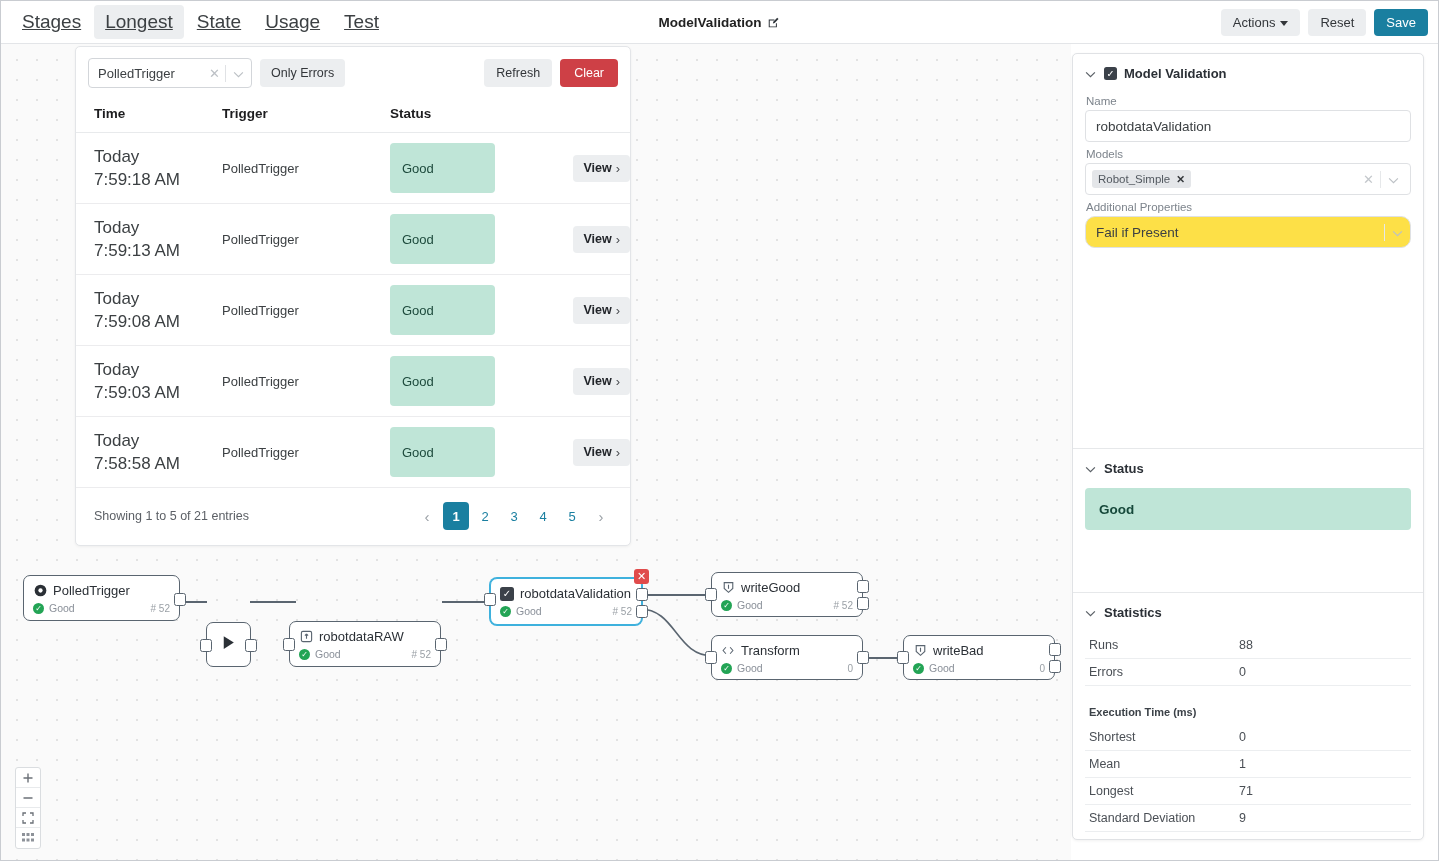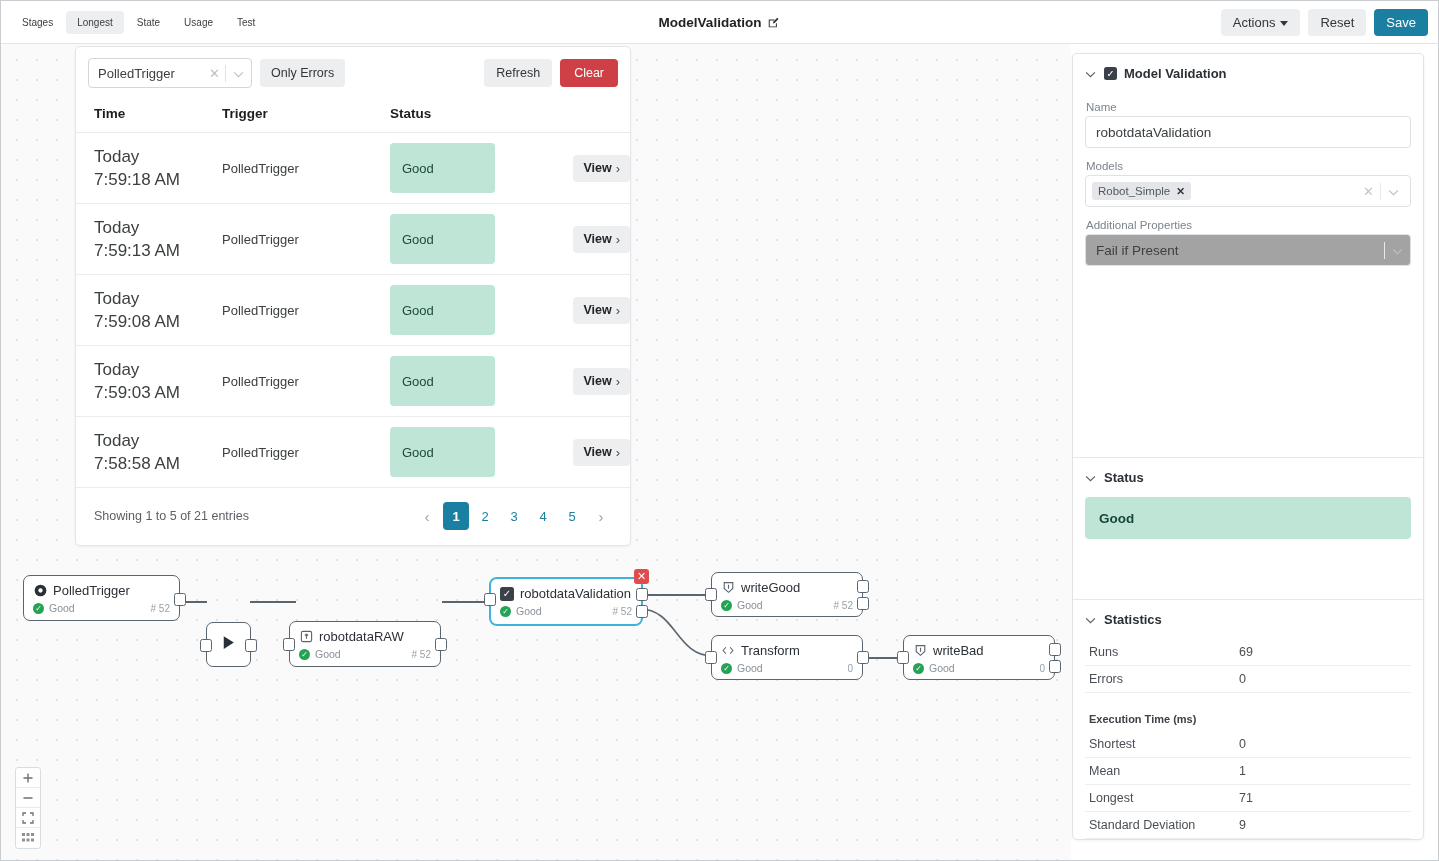--- a/index.html
+++ b/index.html
@@ -19,22 +19,22 @@
 
   
   .topbar {
     position: absolute; left: 0; top: 0; width: 1437px; height: 43px;
     background: #fff;
     border-bottom: 1px solid #e3e5e8;
     display: flex; align-items: center;
   }
   .nav-tabs { display: flex; align-items: center; margin-left: 10px; gap: 2px; }
   .nav-tab {
-    font-size: 10px; color: #3c4043; padding: 6px 11px;
-    border-radius: 4px; cursor: pointer; white-space: nowrap;
+    font-size: 19px; color: #3c4043; padding: 6px 11px;
+    border-radius: 4px; cursor: pointer; white-space: nowrap; text-decoration: underline;
   }
   .nav-tab.active { background: #eceef0; }
   .doc-title-wrap {
     position: absolute; left: 50%; transform: translateX(-50%);
     display: flex; align-items: center; gap: 6px;
   }
   .doc-title { font-size: 13.5px; font-weight: bold; color: #222; }
   .edit-icon { display: inline-flex; color: #333; }
   .topbar-right {
     position: absolute; right: 10px; display: flex; align-items: center; gap: 8px;
@@ -189,44 +189,44 @@
     display: flex; align-items: center; gap: 7px; padding: 12px 14px 8px 12px;
   }
   .chev { color: #5a6066; font-size: 11px; width: 12px; display: inline-block; }
   .sec-title { font-size: 13px; font-weight: bold; color: #2b3036; }
   .chk-sq {
     width: 13px; height: 13px; background: #3b4149; border-radius: 2.5px;
     display: inline-flex; align-items: center; justify-content: center;
     color: #fff; font-size: 9.5px;
   }
   .sec-body { padding: 0 12px 10px 12px; }
-  .fld-label { font-size: 11.5px; color: #7d848c; margin: 12px 0 3px 1px; }
+  .fld-label { font-size: 11.5px; color: #7d848c; margin: 6px 0 3px 1px; }
   .fld-input {
     height: 32px; border: 1px solid #dfe1e4; border-radius: 4px;
     display: flex; align-items: center; padding: 0 10px;
     font-size: 13.5px; color: #3c4043; background: #fff;
   }
   .multi {
     min-height: 32px; border: 1px solid #dfe1e4; border-radius: 4px;
     display: flex; align-items: center; padding: 0 4px 0 6px; background: #fff;
   }
   .chip {
     background: #e4e6e9; color: #52585f; font-size: 11.5px;
     border-radius: 3px; padding: 3px 6px; display: inline-flex;
     align-items: center; gap: 6px;
   }
   .chip-x { color: #33363a; font-size: 10.5px; font-weight: bold; cursor: pointer; }
   .mspacer { flex: 1; }
   .m-x { color: #c3c7cb; font-size: 13px; padding: 0 6px; cursor: pointer; }
   .m-div { width: 1px; height: 17px; background: #e6e8ea; }
   .m-car { padding: 0 7px; cursor: pointer; }
   .sel-ctl {
-    height: 32px; border: 1px solid #dfe1e4; border-radius: 4px;
+    height: 32px; border: 1px solid #dfe1e4; border-radius: 10px;
     display: flex; align-items: center; padding: 0 0 0 10px;
-    font-size: 13.5px; color: #3c4043; background: #a3a3a3;
+    font-size: 13.5px; color: #3c4043; background: #fde047;
   }
   .sec-div { height: 1px; background: #e6e8ea; margin: 0; }
   .status-box {
     background: #bfe5d7; color: #16483a; font-size: 13.5px; font-weight: bold;
     border-radius: 4px; height: 42px; display: flex; align-items: center;
     padding-left: 14px; margin: 4px 0 2px 0;
   }
   table.stats { width: 100%; border-collapse: collapse; margin-top: 2px; }
   table.stats td {
     font-size: 12.5px; color: #4a4f55; padding: 6px 2px 6px 4px;
@@ -630,21 +630,21 @@
           </svg>
       </span>
       <span class="sec-title">Statistics</span>
     </div>
 
     <div class="mt-pad">
       <table class="stats">
         <tbody>
           <tr>
             <td class="k">Runs</td>
-            <td>69</td>
+            <td>88</td>
           </tr>
           <tr>
             <td class="k">Errors</td>
             <td>0</td>
           </tr>
           <tr class="grouphdr">
             <td colspan="2">Execution Time (ms)</td>
           </tr>
           <tr>
             <td class="k">Shortest</td>

